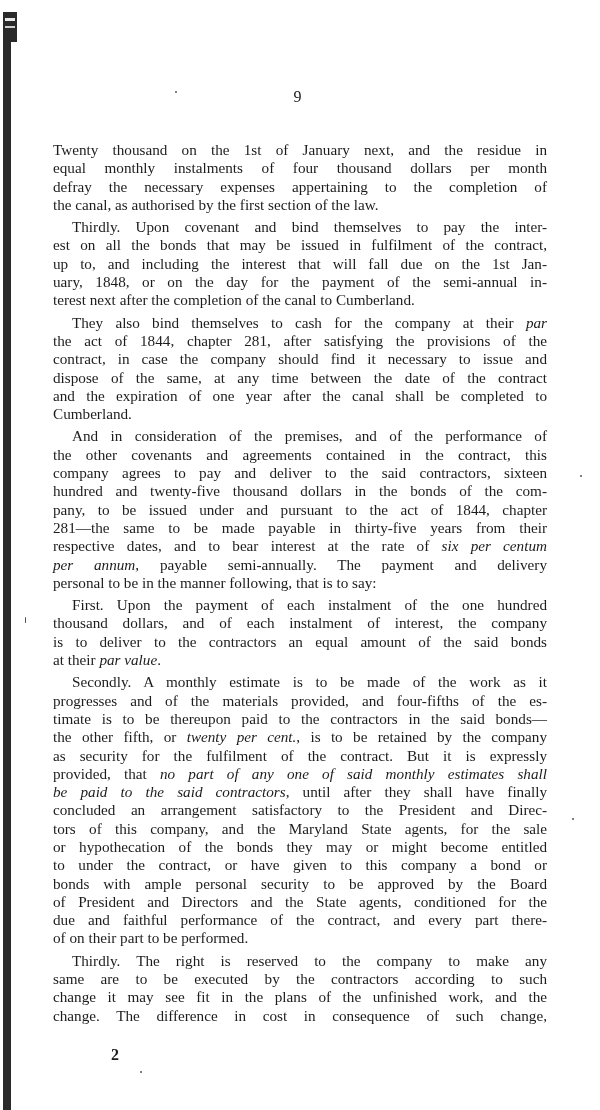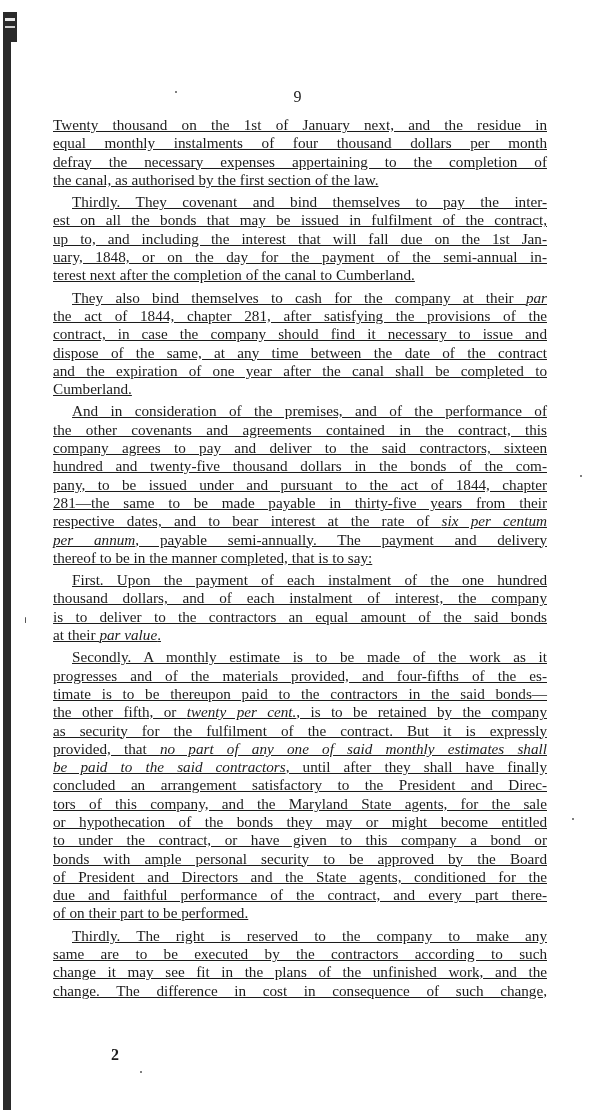--- a/index.html
+++ b/index.html
@@ -47,23 +47,22 @@
       position: absolute;
       top: 88px;
       left: 0;
       width: 595px;
       text-align: center;
       font-size: 16px;
     }
     .text-block {
       position: absolute;
       left: 53px;
-      top: 116px;
+      top: 141px;
       width: 494px;
-      text-decoration: underline;
     }
     .line {
       display: block;
       height: 18.3px;
       line-height: 18.3px;
       font-size: 15.2px;
       white-space: nowrap;
       text-align: justify;
       text-align-last: justify;
     }
@@ -104,21 +103,21 @@
 
 <div class="text-block" id="text-block">
     <div class="paragraph">
       <span class="line"><span>Twenty thousand on the 1st of January next, and the residue in</span></span>
       <span class="line"><span>equal monthly instalments of four thousand dollars per month</span></span>
       <span class="line"><span>defray the necessary expenses appertaining to the completion of</span></span>
       <span class="line last"><span>the canal, as authorised by the first section of the law.</span></span>
     </div>
     <div class="para-gap"></div>
     <div class="paragraph">
-      <span class="line indent"><span>Thirdly. They covenant and bind themselves to pay the inter-</span></span>
+      <span class="line indent"><span>Thirdly. Upon covenant and bind themselves to pay the inter-</span></span>
       <span class="line"><span>est on all the bonds that may be issued in fulfilment of the contract,</span></span>
       <span class="line"><span>up to, and including the interest that will fall due on the 1st Jan-</span></span>
       <span class="line"><span>uary, 1848, or on the day for the payment of the semi-annual in-</span></span>
       <span class="line last"><span>terest next after the completion of the canal to Cumberland.</span></span>
     </div>
     <div class="para-gap"></div>
     <div class="paragraph">
       <span class="line indent"><span>They also bind themselves to cash for the company at their </span><span class="ital">par</span></span>
       <span class="line"><span>the act of 1844, chapter 281, after satisfying the provisions of the</span></span>
       <span class="line"><span>contract, in case the company should find it necessary to issue and</span></span>
@@ -129,21 +128,21 @@
     <div class="para-gap"></div>
     <div class="paragraph">
       <span class="line indent"><span>And in consideration of the premises, and of the performance of</span></span>
       <span class="line"><span>the other covenants and agreements contained in the contract, this</span></span>
       <span class="line"><span>company agrees to pay and deliver to the said contractors, sixteen</span></span>
       <span class="line"><span>hundred and twenty-five thousand dollars in the bonds of the com-</span></span>
       <span class="line"><span>pany, to be issued under and pursuant to the act of 1844, chapter</span></span>
       <span class="line"><span>281—the same to be made payable in thirty-five years from their</span></span>
       <span class="line"><span>respective dates, and to bear interest at the rate of </span><span class="ital">six per centum</span></span>
       <span class="line"><span class="ital">per annum</span><span>, payable semi-annually.   The payment and delivery</span></span>
-      <span class="line last"><span>thereof to be in the manner completed, that is to say:</span></span>
+      <span class="line last"><span>personal to be in the manner following, that is to say:</span></span>
     </div>
     <div class="para-gap"></div>
     <div class="paragraph">
       <span class="line indent"><span>First. Upon the payment of each instalment of the one hundred</span></span>
       <span class="line"><span>thousand dollars, and of each instalment of interest, the company</span></span>
       <span class="line"><span>is to deliver to the contractors an equal amount of the said bonds</span></span>
       <span class="line last"><span>at their </span><span class="ital">par value</span><span>.</span></span>
     </div>
     <div class="para-gap"></div>
     <div class="paragraph">

